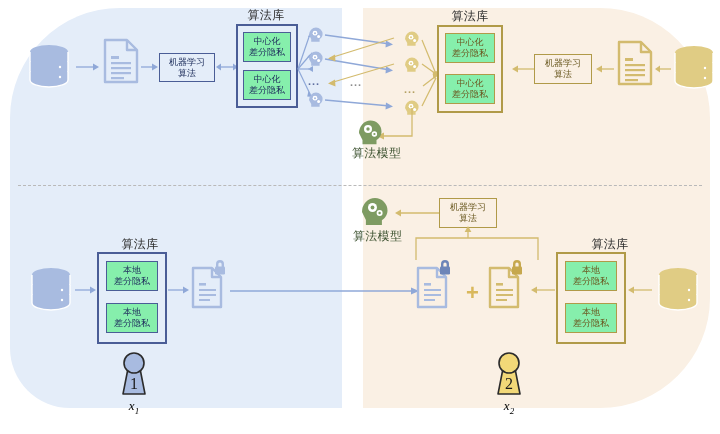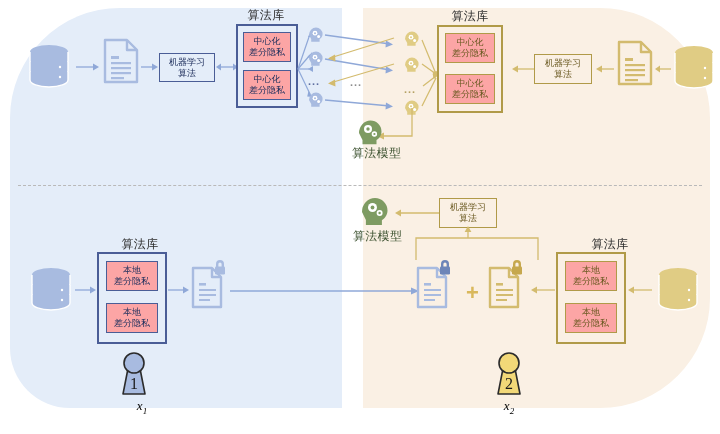--- a/index.html
+++ b/index.html
@@ -24,21 +24,21 @@
   .ital{font-style:italic;font-family:"Liberation Serif","DejaVu Serif",serif;font-size:13px;}
   .ital sub{font-size:9px;}
 
   
   .box{position:absolute;box-sizing:border-box;background:transparent;
        display:flex;align-items:center;justify-content:center;text-align:center;
        font-size:9px;line-height:11px;white-space:nowrap;}
   .box.b{border:1.4px solid #4a5d96;color:#21315e;}
   .box.g{border:1.4px solid #b09a48;color:#6b5a22;}
   .box.outer{border-width:2px;}
-  .box.fillw{background:#fca5a5;}
+  .box.fillw{background:#86efac;}
 
   
   .svgwrap{position:absolute;}
   svg{display:block;overflow:visible;}
 
   
   .plus{position:absolute;font-size:22px;color:#d9b85c;font-weight:bold;line-height:1;}
 
   
   .dots{position:absolute;font-size:11px;letter-spacing:1px;line-height:1;font-weight:bold;}
@@ -375,21 +375,21 @@
     </svg>
   </div>
 
   <div class="svgwrap" style="left:110px;top:350px;">
     <svg width="48" height="48" viewBox="0 0 48 48">
       <path d="M13 44 L18.5 16 h11 L35 44 z" fill="#a8bbe0" stroke="#2b2b2b" stroke-width="1.6" stroke-linejoin="round"></path>
       <circle cx="24" cy="13" r="10" fill="#a8bbe0" stroke="#2b2b2b" stroke-width="1.6"></circle>
       <text x="24" y="39" text-anchor="middle" font-family="Liberation Serif, serif" font-size="16" fill="#1a1a1a">1</text>
     </svg>
   </div>
-  <div class="ital" style="position:absolute;left:124px;top:398px;width:36px;text-align:center;">
+  <div class="ital" style="position:absolute;left:116px;top:398px;width:36px;text-align:center;">
     <span>x</span><sub>1</sub>
   </div>
 
   <div class="svgwrap" style="left:360px;top:196px;">
     <svg width="34" height="32" viewBox="0 0 34 32">
       <path d="M2 16 a13 14 0 0 1 13-14 a12.5 12.5 0 0 1 12.5 12.5 c0 4.8-3 8.2-5.6 9.7 l0 4.8 l-16 0 l0-5 z" fill="#7e9b62"></path>
       <circle cx="12.5" cy="11.5" r="4.5" fill="#fff"></circle>
       <circle cx="12.5" cy="11.5" r="1.9" fill="#7e9b62"></circle>
       <circle cx="19.6" cy="17" r="3" fill="#fff"></circle>
       <circle cx="19.6" cy="17" r="1.2" fill="#7e9b62"></circle>

